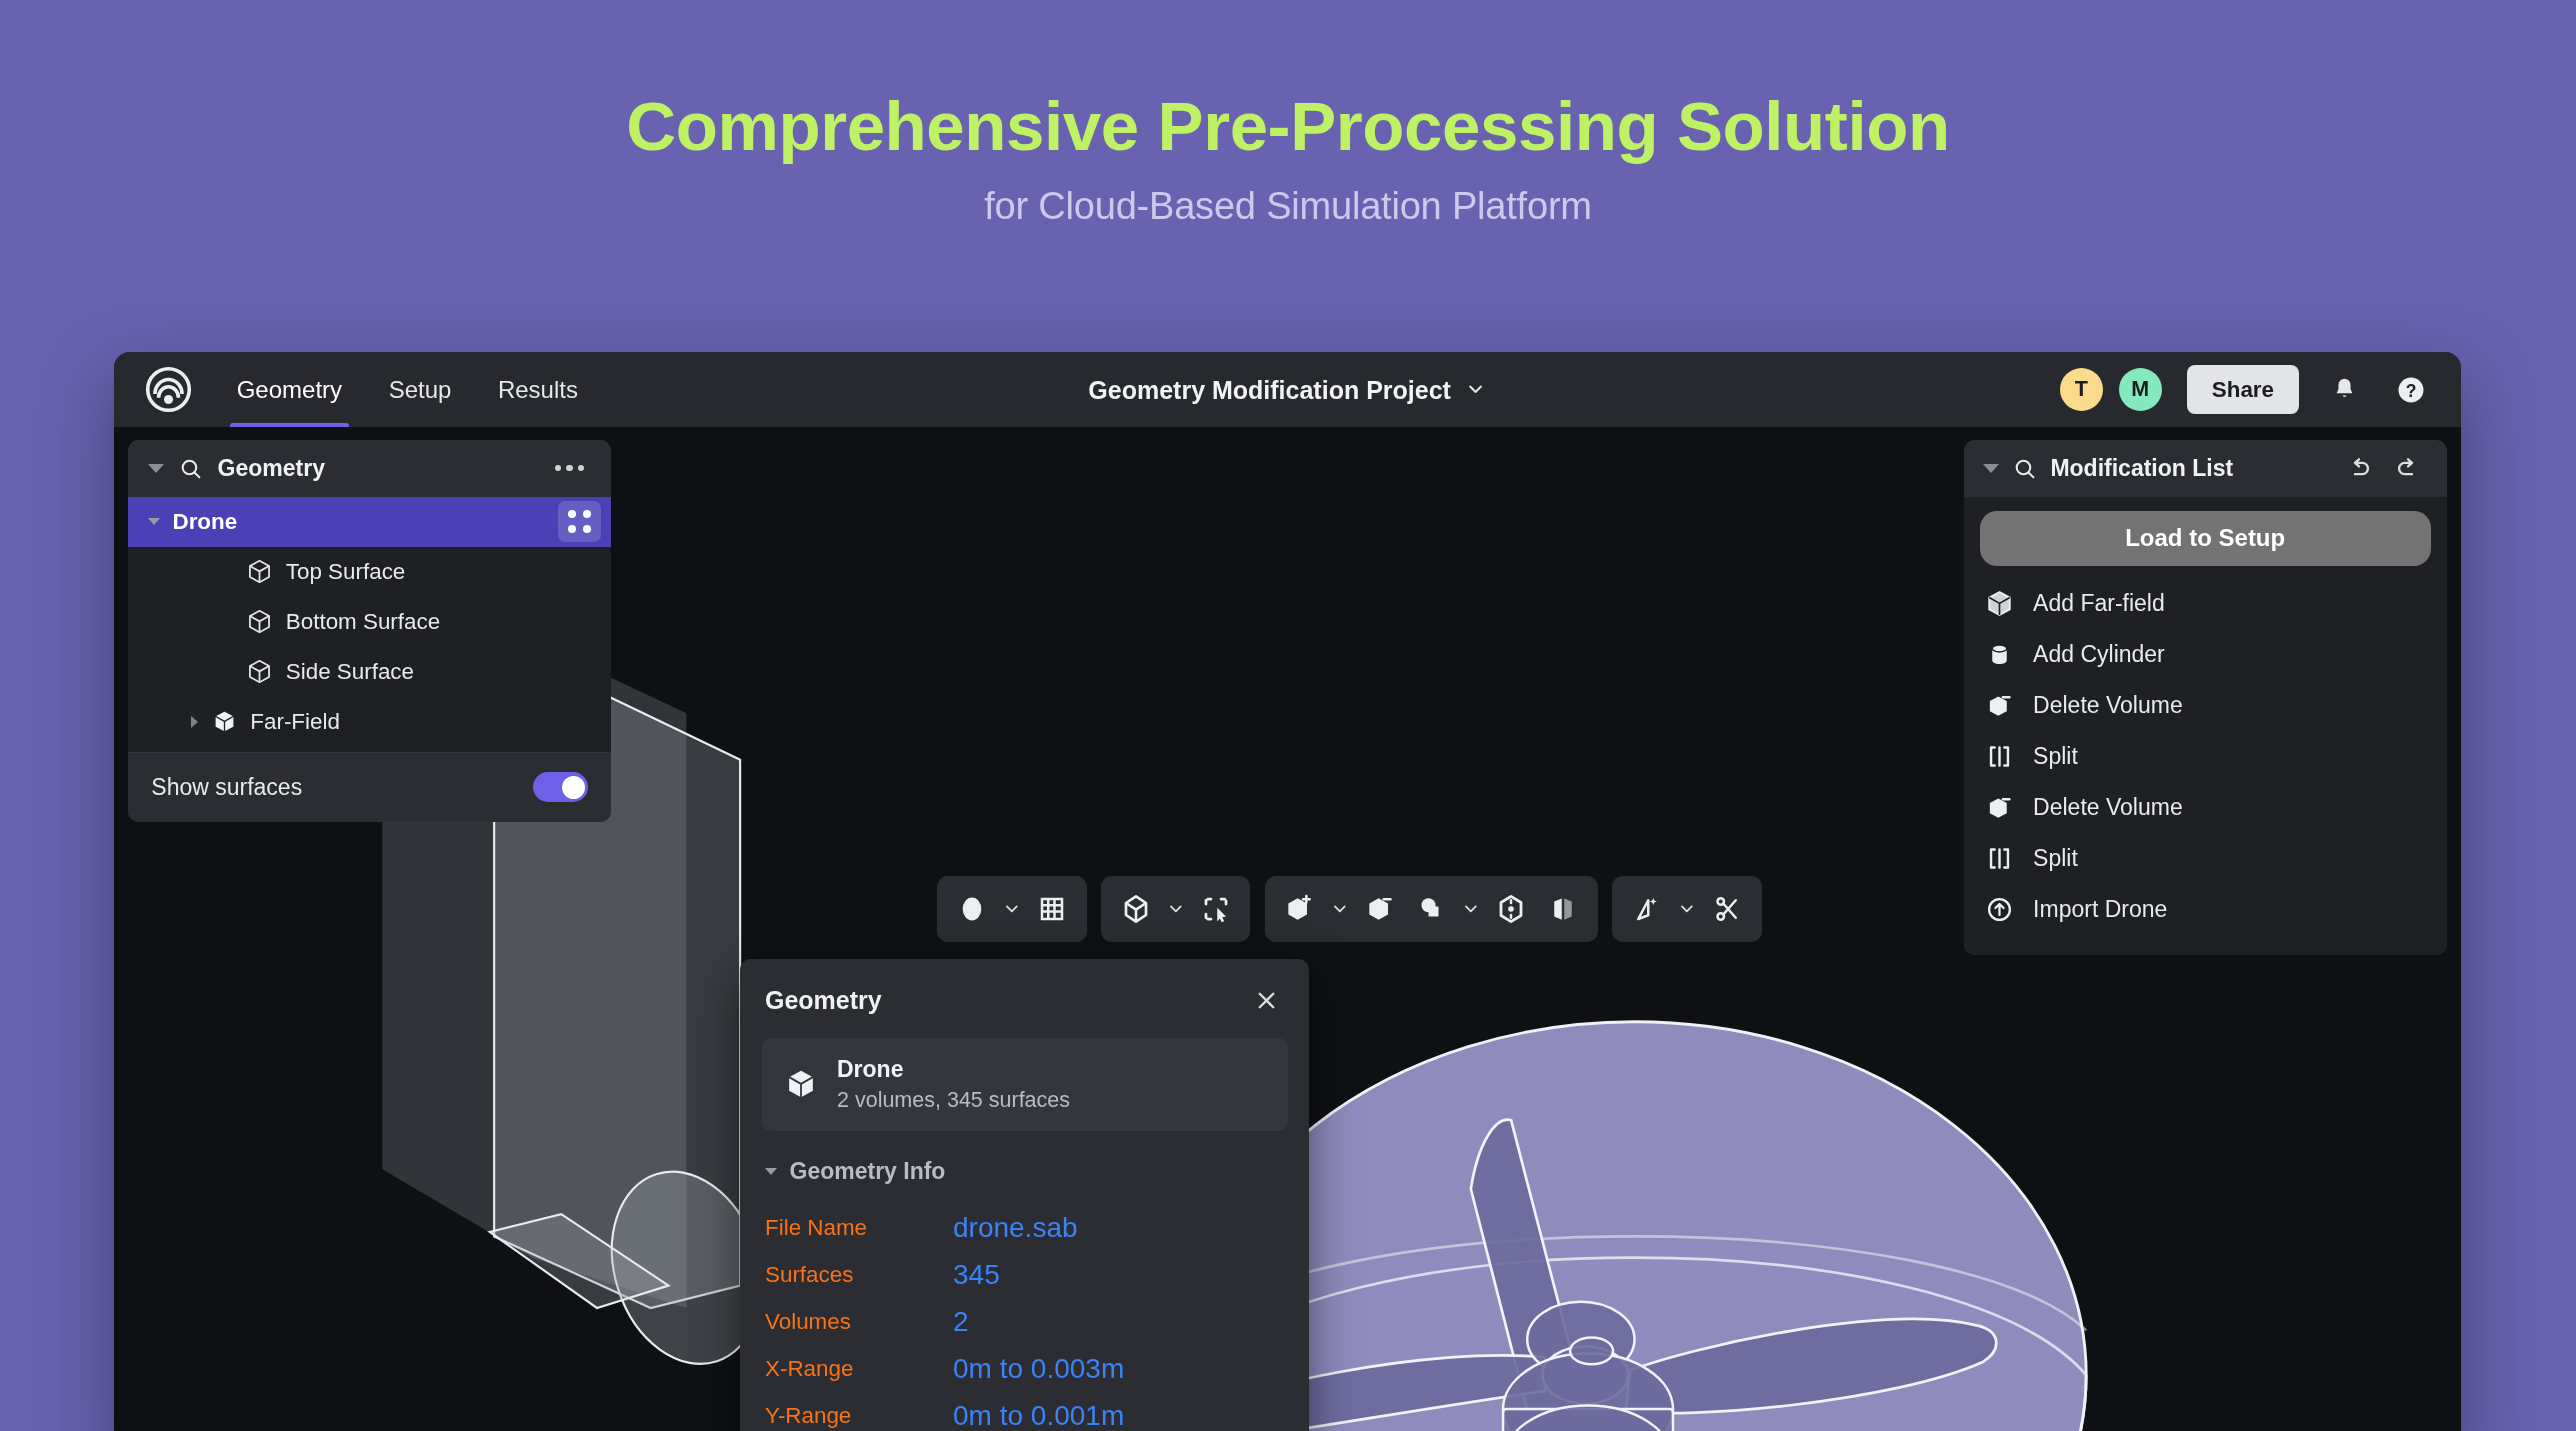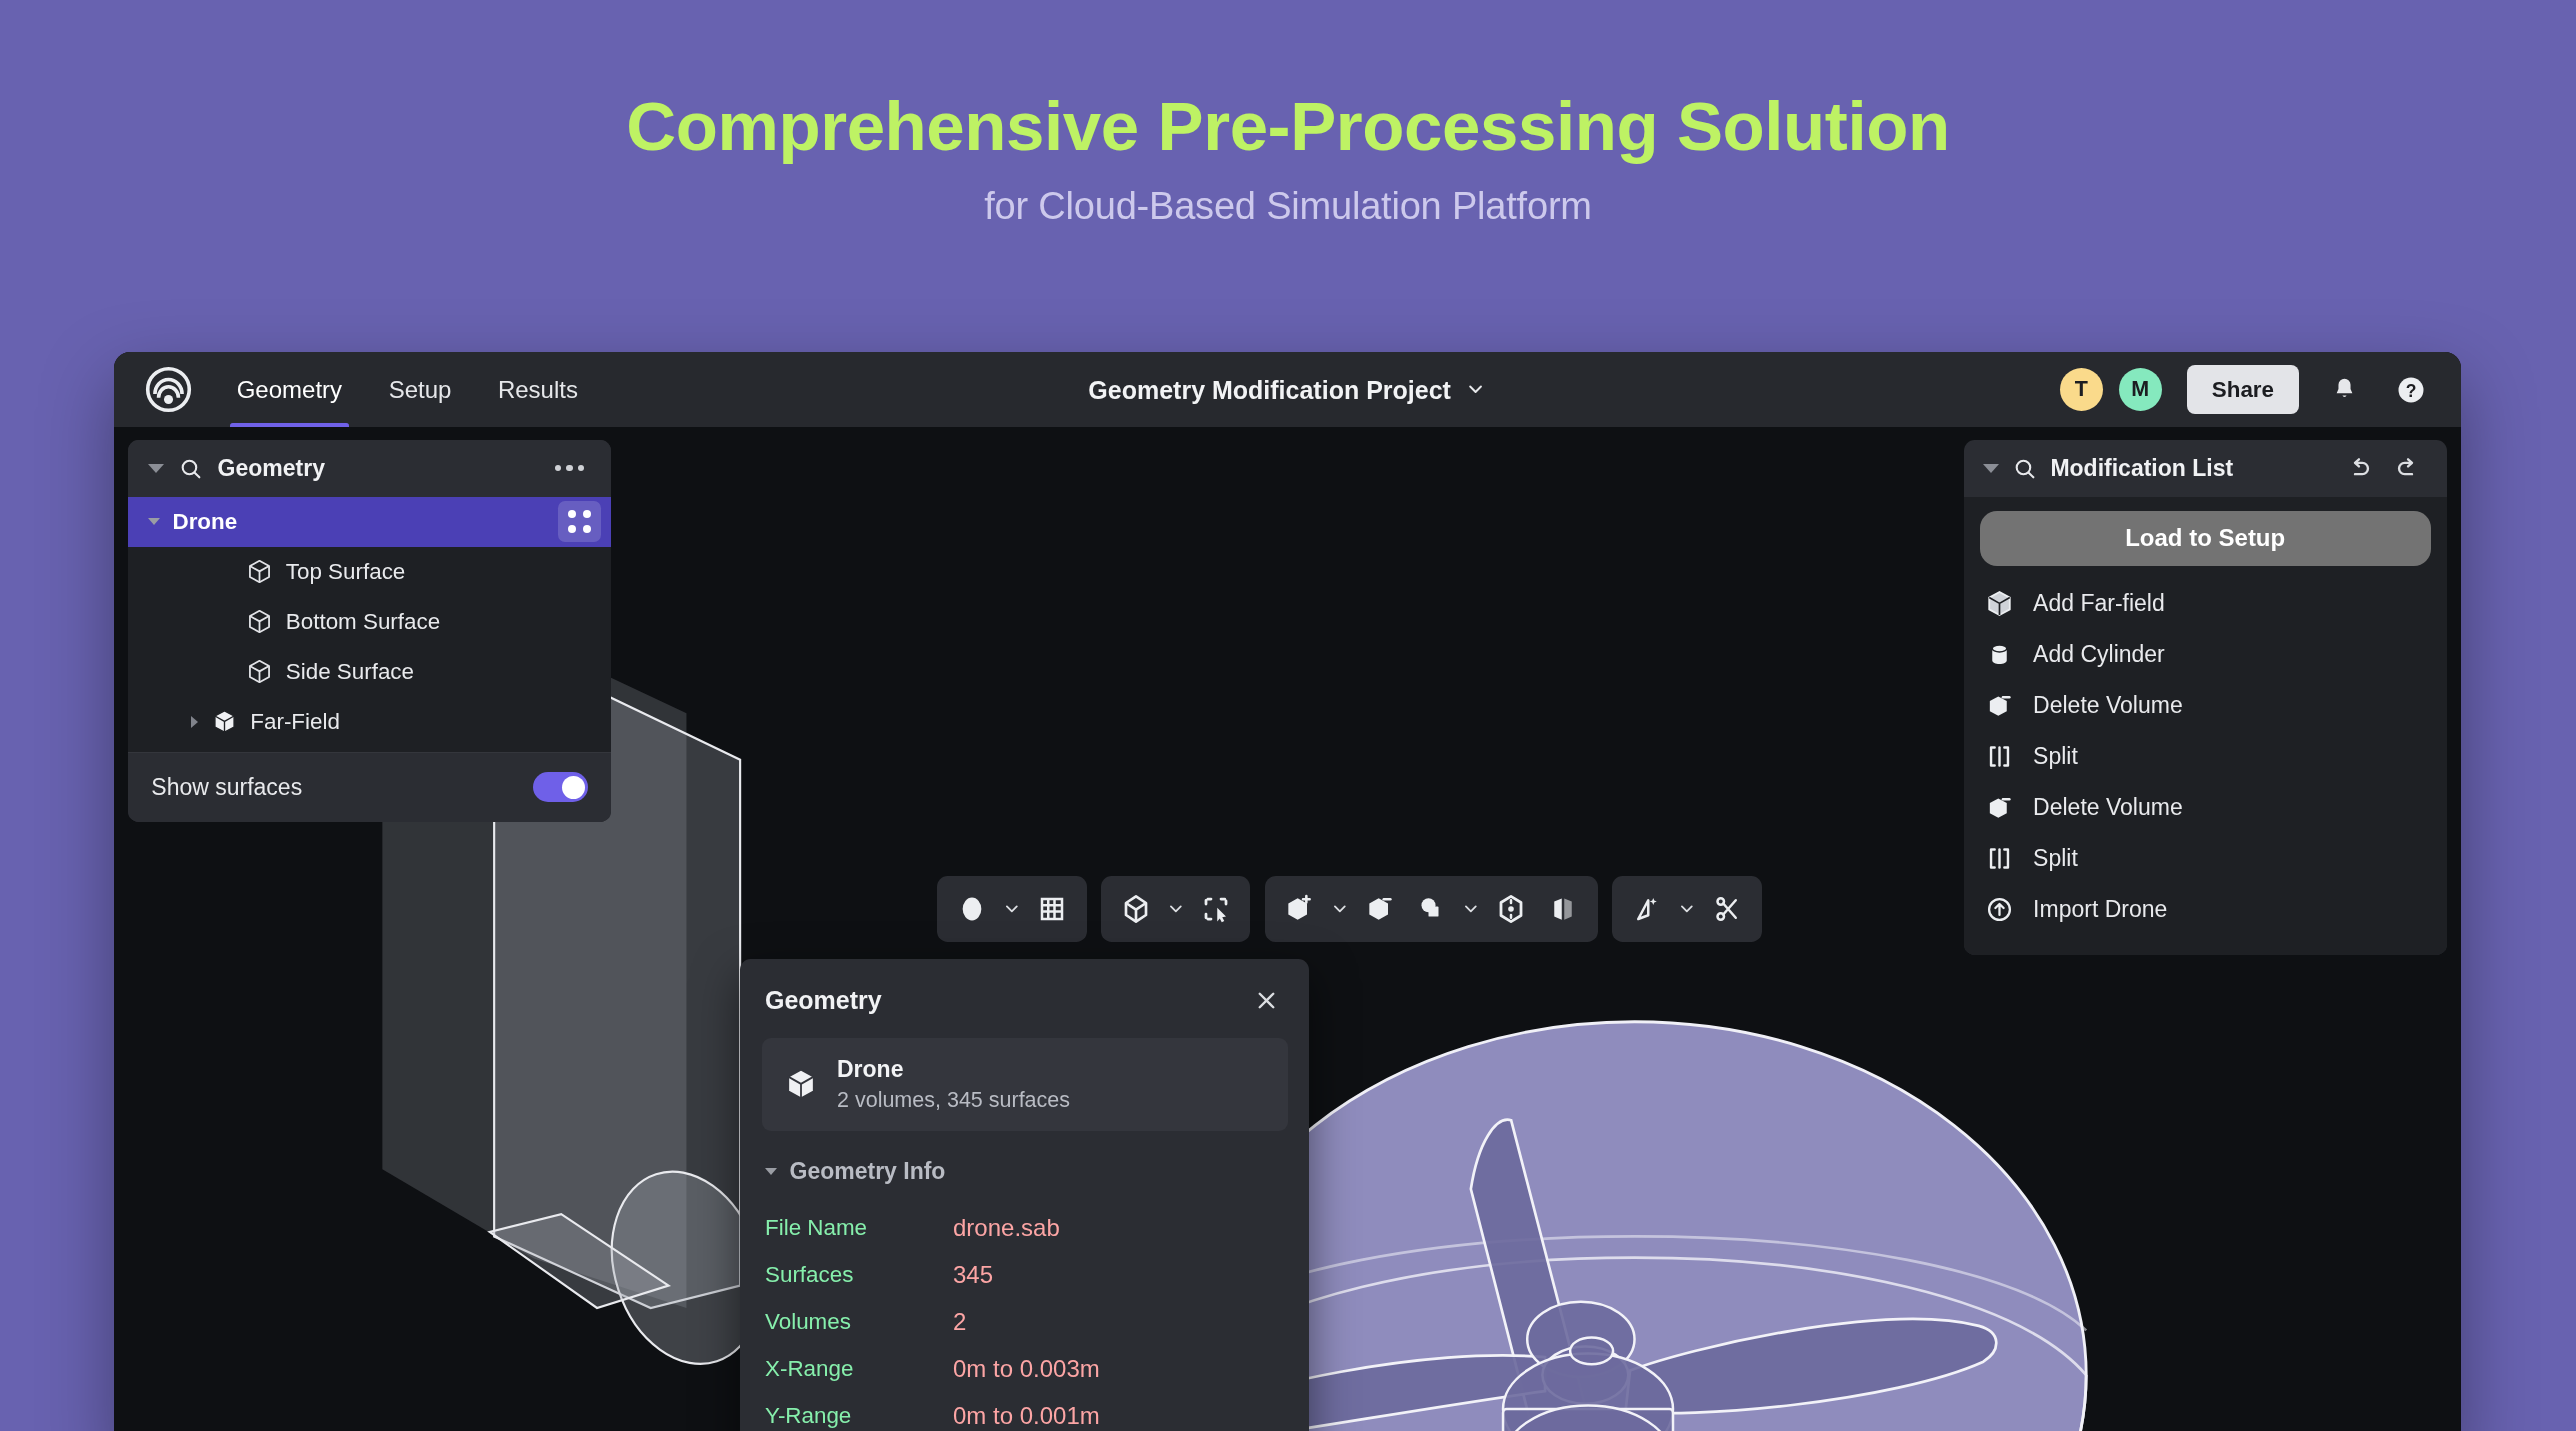--- a/index.html
+++ b/index.html
@@ -125,22 +125,22 @@
   .gp-close { width: 36px; height: 36px; display: flex; align-items: center;
               justify-content: center; cursor: pointer; }
   .gp-card { margin: 3.6px 21.5px 0 21.5px; background: #34363d; border-radius: 9px;
              display: flex; align-items: center; gap: 18px; padding: 18px 21.5px; }
   .gp-card-name { font-size: 23px; font-weight: 700; color: #f3f4f6; }
   .gp-card-sub { font-size: 21.5px; color: #b9bcc4; margin-top: 5.4px; }
   .gp-section { display: flex; align-items: center; gap: 12.5px; padding: 27px 25px 7.2px 25px; cursor: pointer; }
   .gp-section-label { font-size: 23px; font-weight: 700; color: #b9bcc4; }
   .gp-rows { padding: 12.5px 25px 23px 25px; }
   .gp-row { display: flex; align-items: center; height: 47px; }
-  .gp-key { width: 188px; font-size: 22.4px; color: #86efac; }
-  .gp-val { font-size: 24px; color: #fca5a5; }
+  .gp-key { width: 188px; font-size: 22.4px; color: #f97316; }
+  .gp-val { font-size: 28px; color: #3b82f6; }
 
   
   .right-panel {
     position: absolute; right: 14.3px; top: 12.5px; width: 483px;
     background: #2b2d33; border-radius: 10.7px; overflow: hidden;
   }
   .rp-head { height: 57px; display: flex; align-items: center; gap: 13px; padding: 0 19.7px; }
   .rp-actions { display: flex; gap: 9px; margin-left: auto; }
   .rp-ibtn { width: 39px; height: 39px; display: flex; align-items: center;
              justify-content: center; cursor: pointer; }

